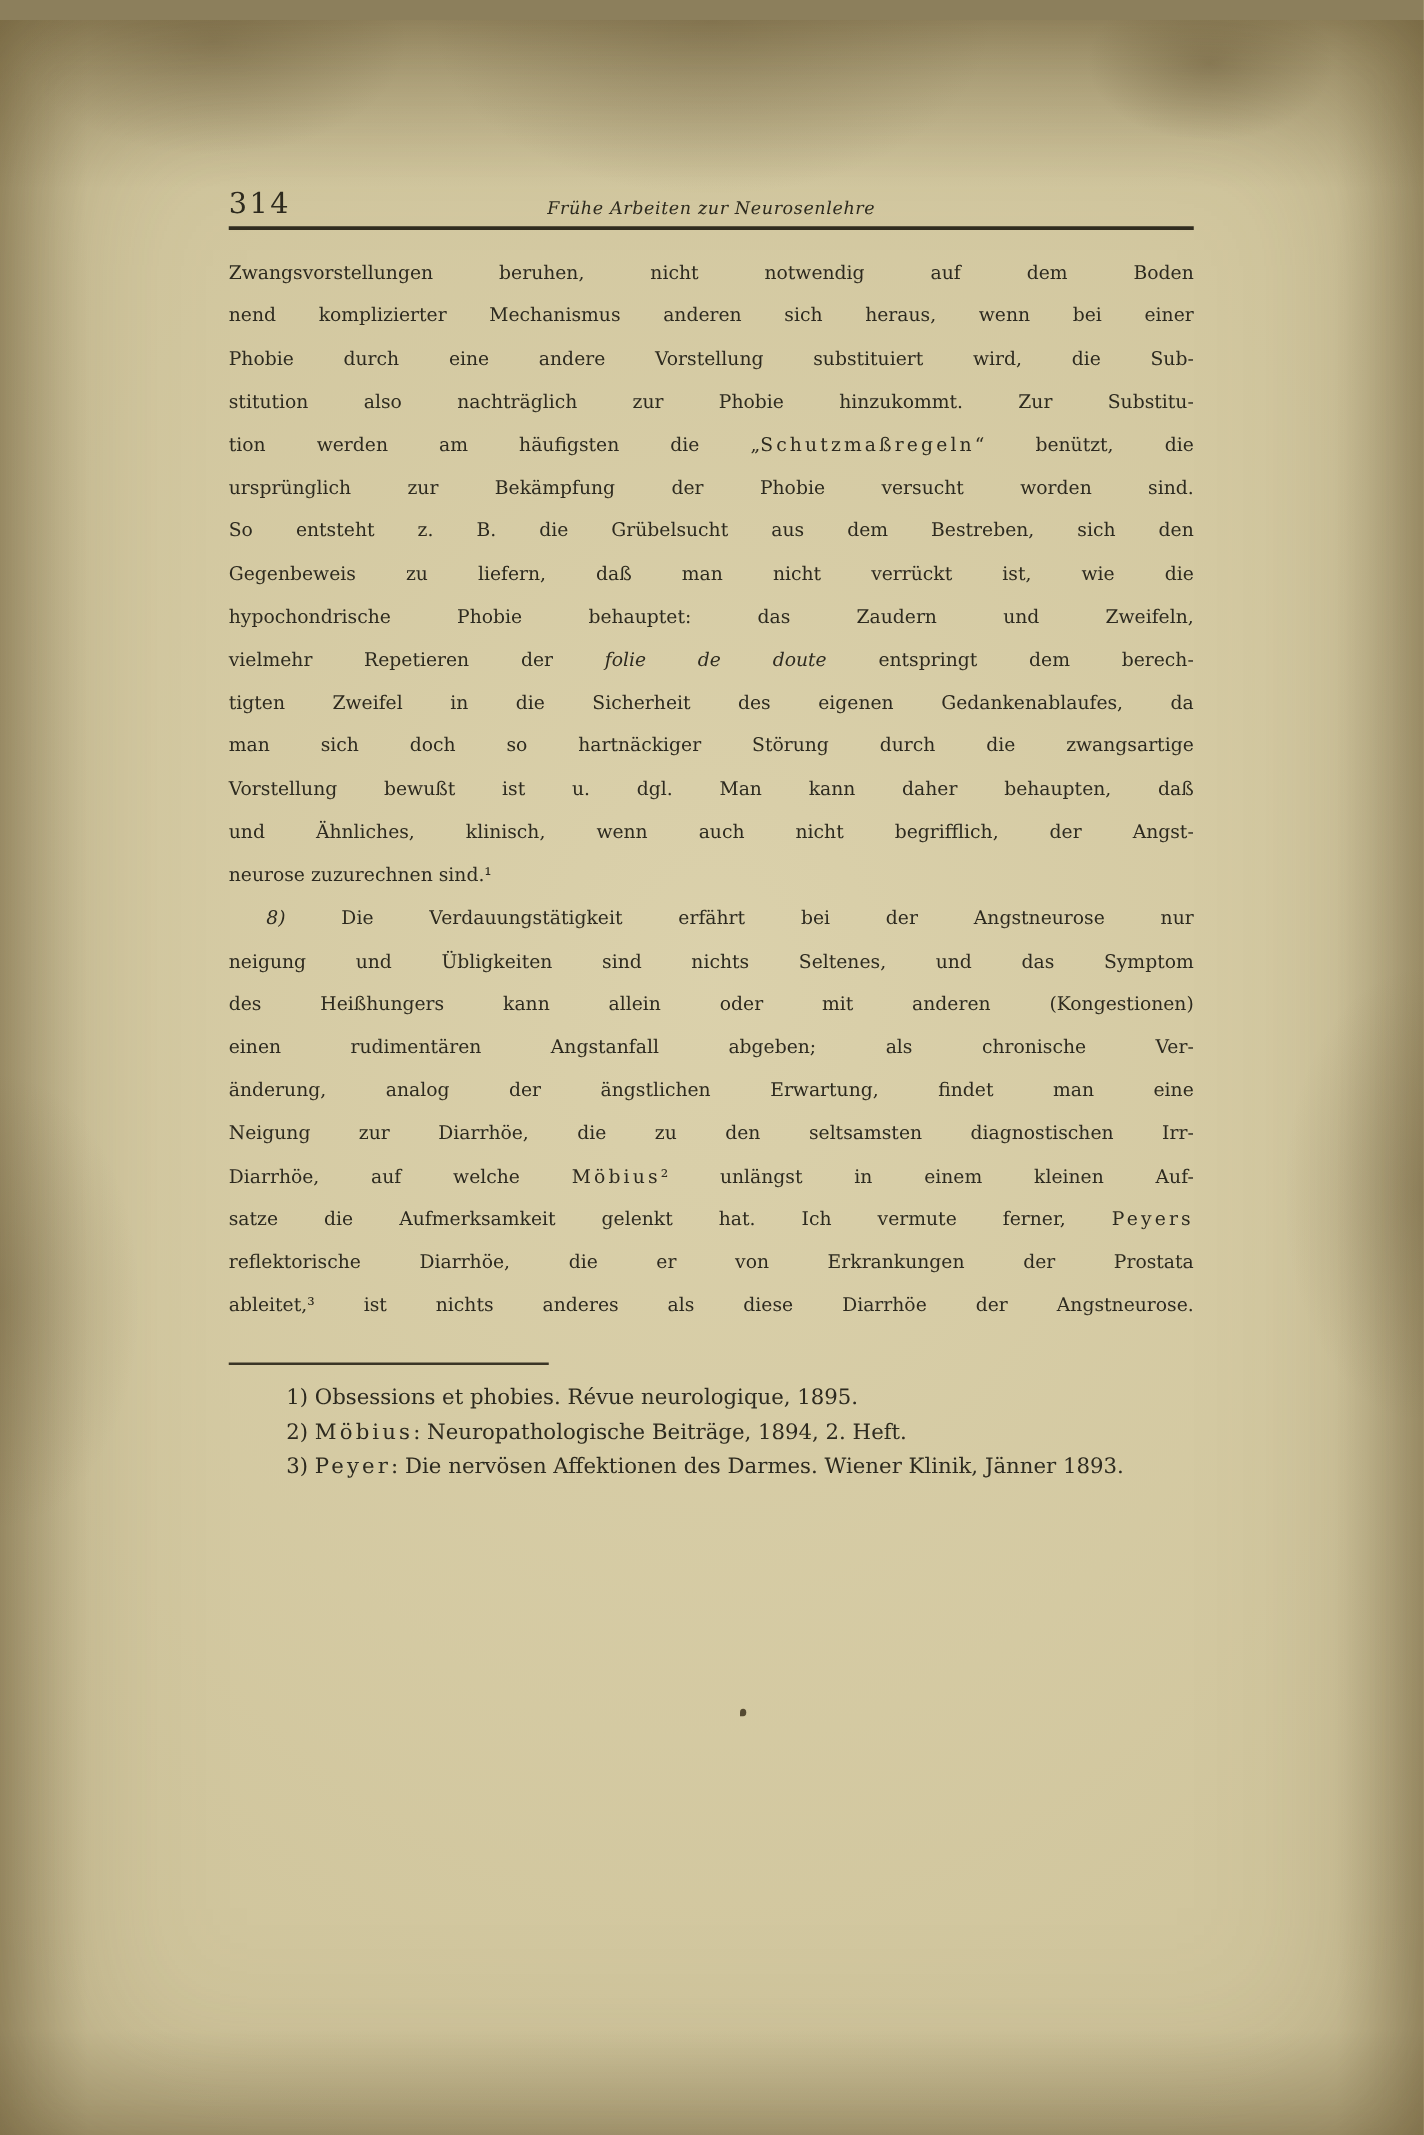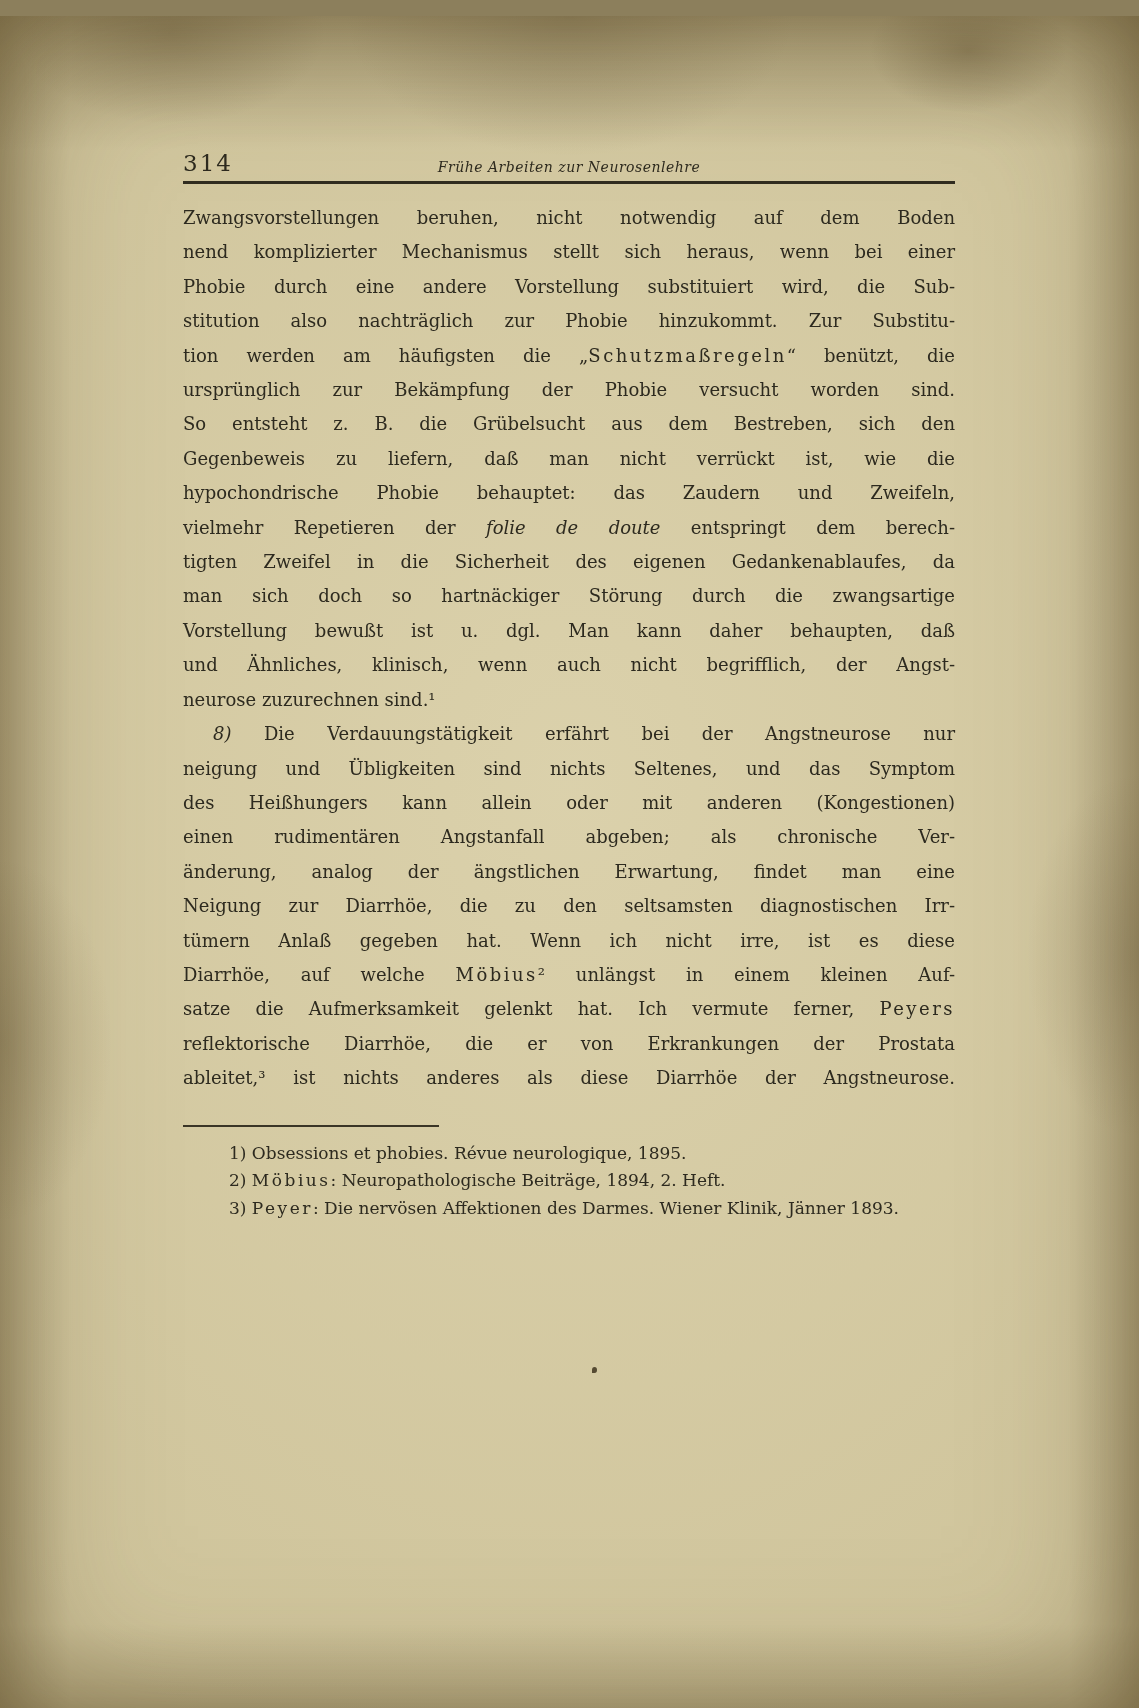--- a/index.html
+++ b/index.html
@@ -26,21 +26,21 @@
   }
   .scan::after{
     content:"";position:absolute;inset:0;pointer-events:none;
     box-shadow:inset 0 0 140px 30px rgba(100,84,46,.35), inset 0 0 36px 8px rgba(100,84,46,.22);
   }
   .content{position:absolute;left:183px;top:132px;width:772px;}
   .header{position:relative;height:28px;}
   .pagenum{position:absolute;left:0;bottom:0;font-size:23px;letter-spacing:2px;}
   .runtitle{position:absolute;left:0;right:0;bottom:1px;text-align:center;font-style:italic;font-size:14px;letter-spacing:.5px;}
   .rule{border-top:3px solid #312d20;margin-top:5px;}
-  .bodytext{margin-top:17px;font-size:18px;line-height:34.4px;}
+  .bodytext{margin-top:17px;font-size:15px;line-height:34.4px;}
   .line{text-align:justify;text-align-last:justify;-moz-text-align-last:justify;}
   .line.flush{text-align-last:left;-moz-text-align-last:left;}
   .line.indent{text-indent:30px;}
   .i{font-style:italic;}
   .sp{letter-spacing:2.5px;}
   .fnrule{width:256px;border-top:2px solid #3a3526;margin-top:29px;}
   .footnotes{margin-top:13px;font-size:17px;line-height:27.5px;}
   .fn{padding-left:46px;text-align:left;}
   .speck{position:absolute;left:592px;top:1351px;width:5px;height:6px;border-radius:50% 50% 50% 0;background:rgba(62,52,30,.85);}
 </style>
@@ -50,21 +50,21 @@
 <div class="scan">
   <div class="content">
     <div class="header">
       <span class="pagenum">314</span>
       <span class="runtitle">Frühe Arbeiten zur Neurosenlehre</span>
     </div>
     <div class="rule"></div>
     <div class="bodytext" id="body-text">
         <div>
           <div class="line"><span>Zwangsvorstellungen beruhen, nicht notwendig auf dem Boden</span></div>
-          <div class="line"><span>nend komplizierter Mechanismus stellt sich heraus, wenn bei einer</span></div>
+          <div class="line"><span>nend komplizierter Mechanismus anderen sich heraus, wenn bei einer</span></div>
           <div class="line"><span>Phobie durch eine andere Vorstellung substituiert wird, die Sub-</span></div>
           <div class="line"><span>stitution also nachträglich zur Phobie hinzukommt. Zur Substitu-</span></div>
           <div class="line"><span>tion werden am häufigsten die „</span><span class="sp">Schutzmaßregeln</span><span>“ benützt, die</span></div>
           <div class="line"><span>ursprünglich zur Bekämpfung der Phobie versucht worden sind.</span></div>
           <div class="line"><span>So entsteht z. B. die Grübelsucht aus dem Bestreben, sich den</span></div>
           <div class="line"><span>Gegenbeweis zu liefern, daß man nicht verrückt ist, wie die</span></div>
           <div class="line"><span>hypochondrische Phobie behauptet: das Zaudern und Zweifeln,</span></div>
           <div class="line"><span>vielmehr Repetieren der </span><span class="i">folie de doute</span><span> entspringt dem berech-</span></div>
           <div class="line"><span>tigten Zweifel in die Sicherheit des eigenen Gedankenablaufes, da</span></div>
           <div class="line"><span>man sich doch so hartnäckiger Störung durch die zwangsartige</span></div>
@@ -72,21 +72,20 @@
           <div class="line"><span>und Ähnliches, klinisch, wenn auch nicht begrifflich, der Angst-</span></div>
           <div class="line flush"><span>neurose zuzurechnen sind.¹</span></div>
         </div>
         <div>
           <div class="line indent"><span class="i">8)</span><span> Die Verdauungstätigkeit erfährt bei der Angstneurose nur</span></div>
           <div class="line"><span>neigung und Übligkeiten sind nichts Seltenes, und das Symptom</span></div>
           <div class="line"><span>des Heißhungers kann allein oder mit anderen (Kongestionen)</span></div>
           <div class="line"><span>einen rudimentären Angstanfall abgeben; als chronische Ver-</span></div>
           <div class="line"><span>änderung, analog der ängstlichen Erwartung, findet man eine</span></div>
           <div class="line"><span>Neigung zur Diarrhöe, die zu den seltsamsten diagnostischen Irr-</span></div>
-          <div class="line"><span>tümern Anlaß gegeben hat. Wenn ich nicht irre, ist es diese</span></div>
           <div class="line"><span>Diarrhöe, auf welche </span><span class="sp">Möbius</span><span>² unlängst in einem kleinen Auf-</span></div>
           <div class="line"><span>satze die Aufmerksamkeit gelenkt hat. Ich vermute ferner, </span><span class="sp">Peyers</span></div>
           <div class="line"><span>reflektorische Diarrhöe, die er von Erkrankungen der Prostata</span></div>
           <div class="line"><span>ableitet,³ ist nichts anderes als diese Diarrhöe der Angstneurose.</span></div>
         </div>
       </div>
     <div class="fnrule"></div>
     <div class="footnotes" id="footnotes">
         <div class="fn"><span>1) Obsessions et phobies. Révue neurologique, 1895.</span></div>
         <div class="fn"><span>2) </span><span class="sp">Möbius</span><span>: Neuropathologische Beiträge, 1894, 2. Heft.</span></div>

